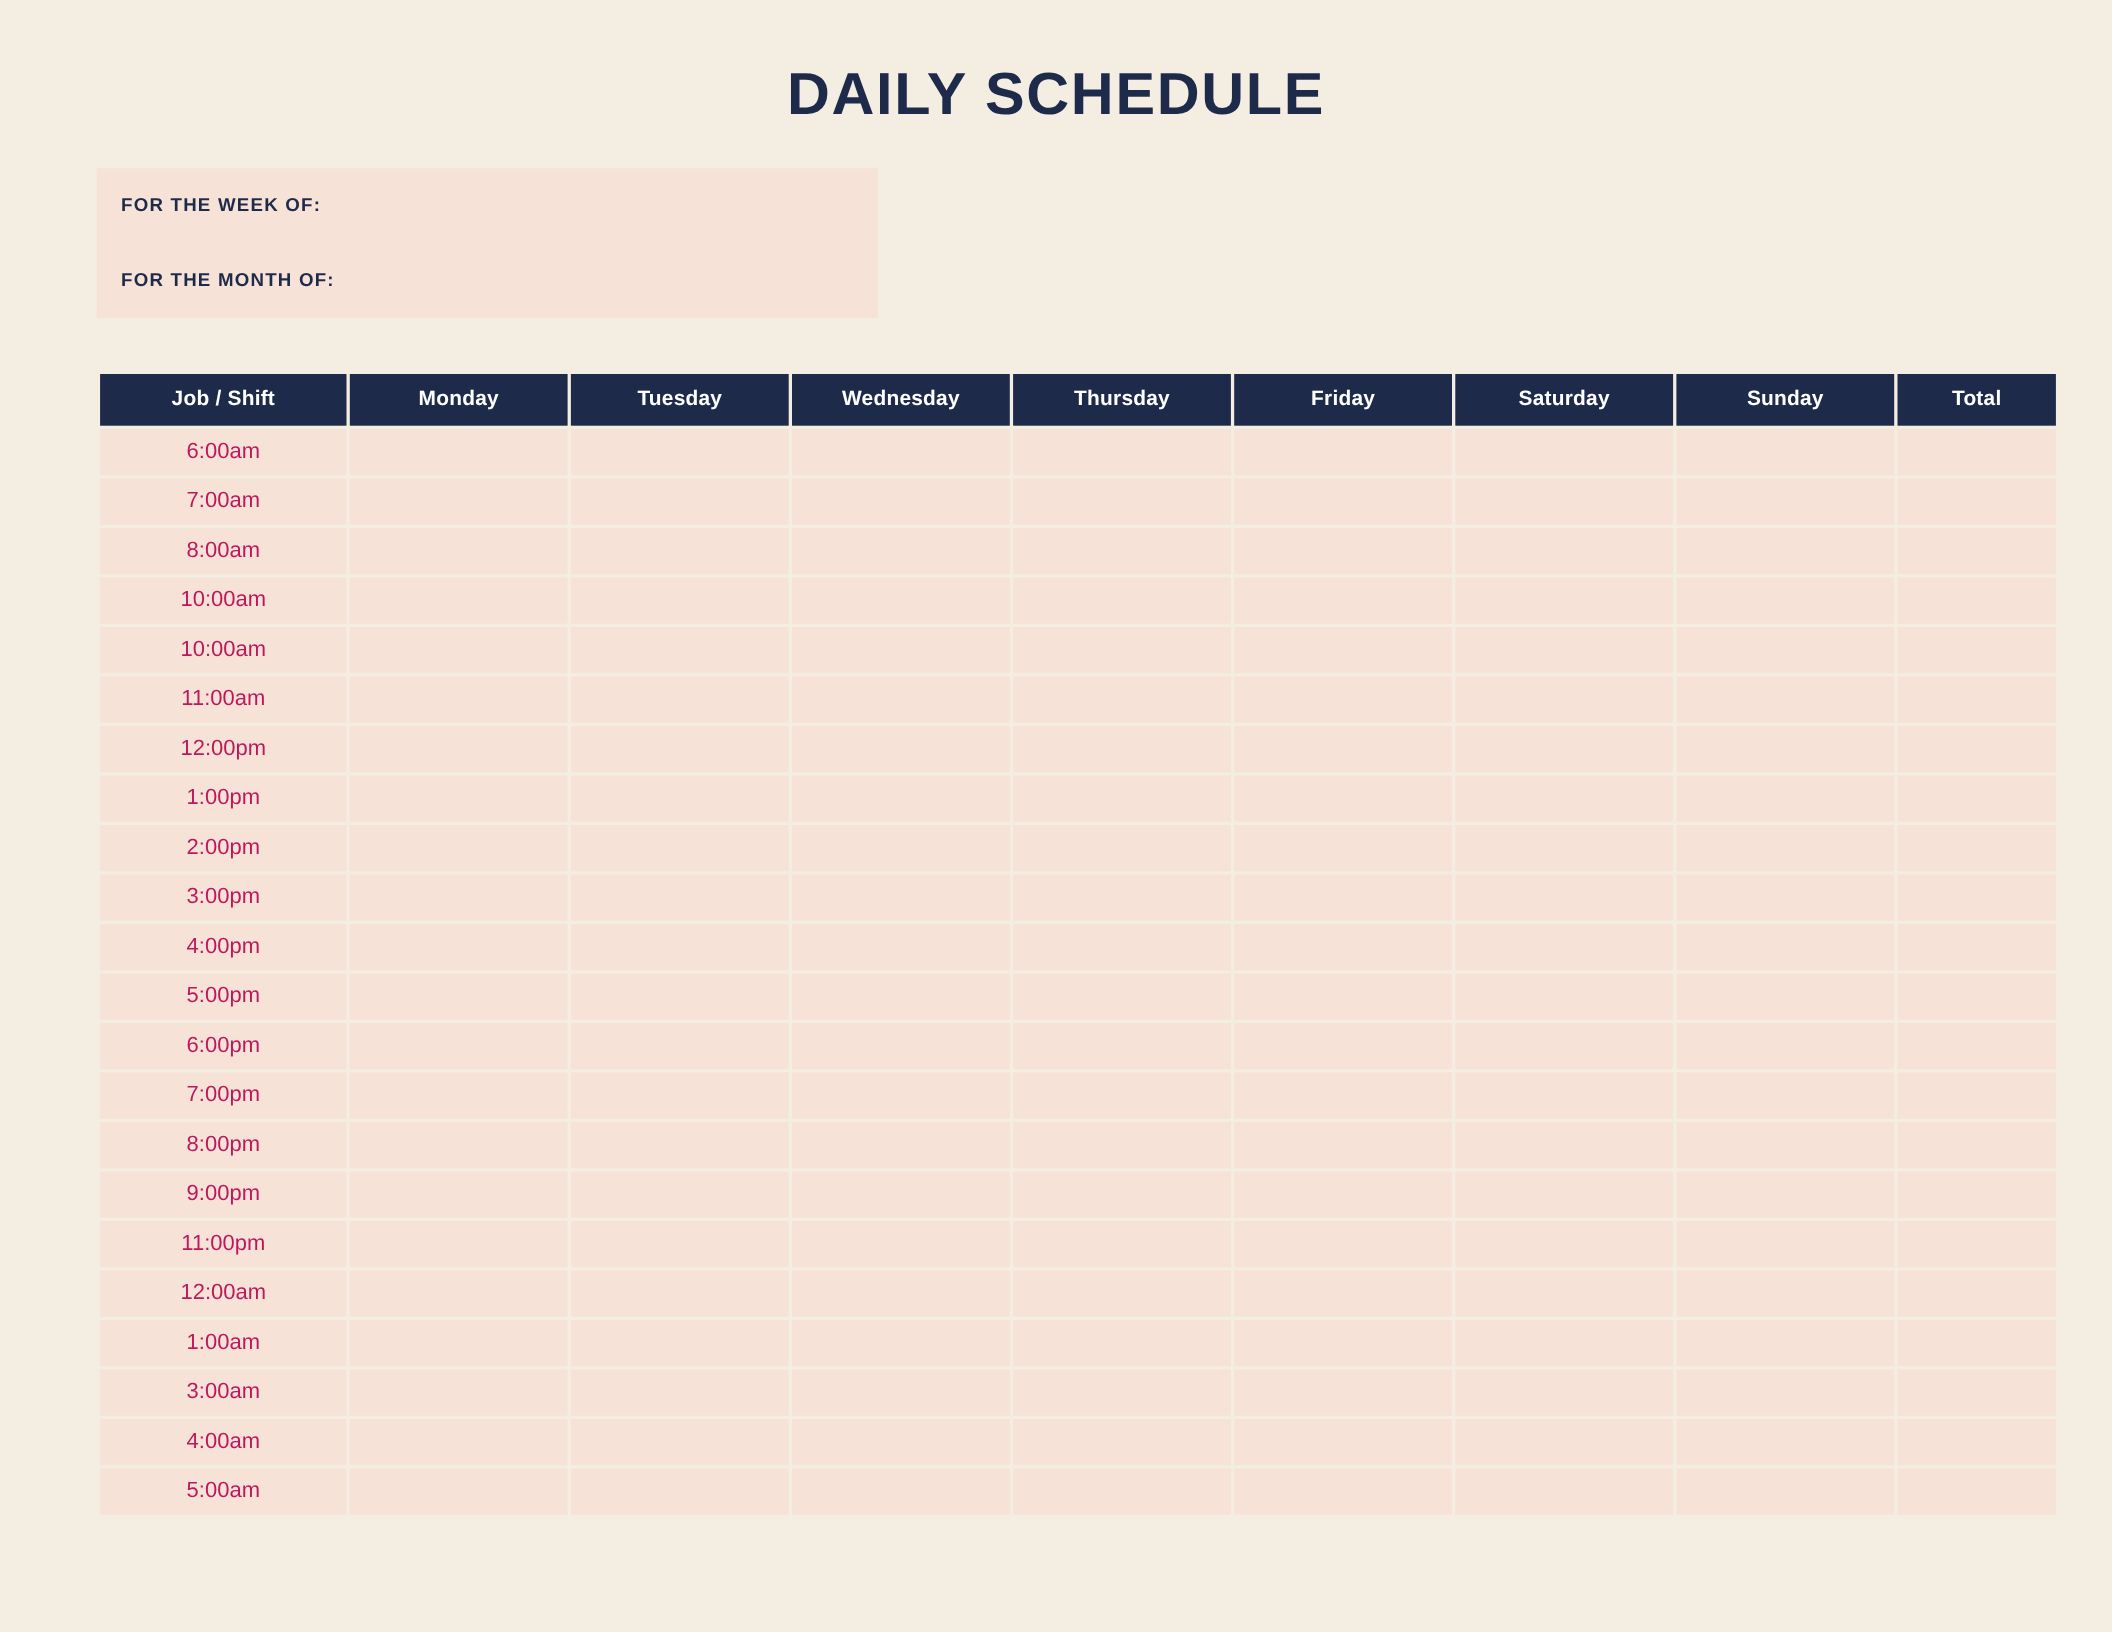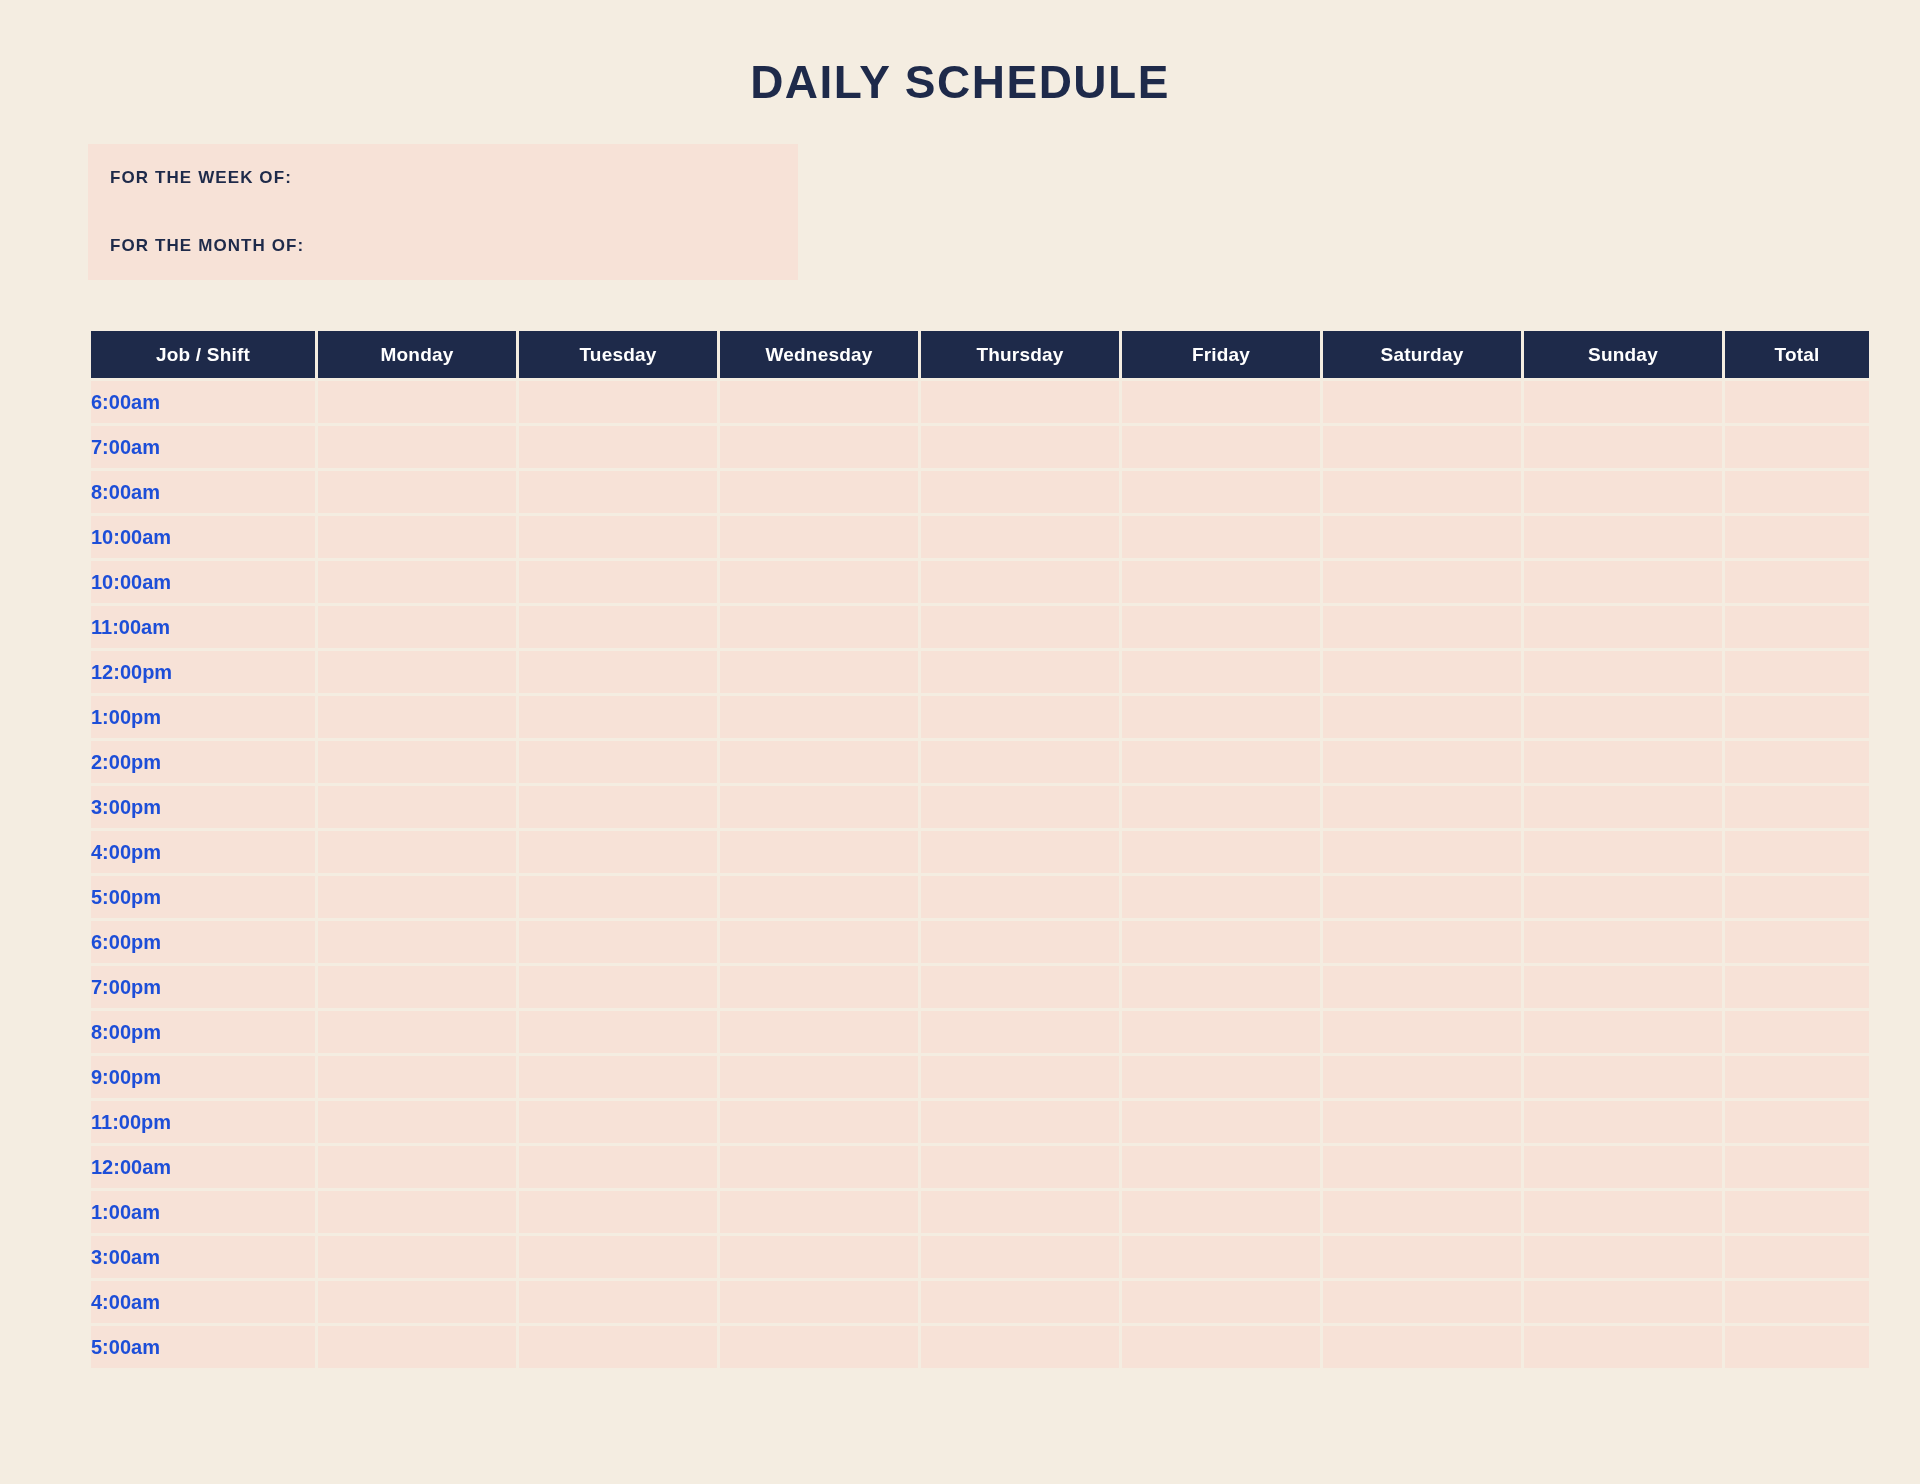--- a/index.html
+++ b/index.html
@@ -20,21 +20,21 @@
     height: 1484px;
     box-sizing: border-box;
     padding: 0 88px;
   }
 
   
   .title {
     margin: 0;
     padding-top: 58px;
     text-align: center;
-    font-size: 46px;
+    font-size: 54px;
     line-height: 1.05;
     font-weight: 700;
     letter-spacing: 1.5px;
     color: #1e2a4a;
     text-transform: uppercase;
   }
 
   
   .meta-row {
     display: flex;
@@ -83,24 +83,24 @@
     vertical-align: middle;
     letter-spacing: 0.2px;
   }
 
   .schedule tbody td {
     background: #f7e2d7;
     height: 42px;
     vertical-align: middle;
   }
   .time-cell {
-    text-align: left;
+    text-align: center;
     font-size: 20px;
-    font-weight: 700;
-    color: #1d4ed8;
+    font-weight: 400;
+    color: #be185d;
   }
 
   col.col-job   { width: 224px; }
   col.col-day   { width: 198px; }
   col.col-total { width: 144px; }
 </style>
 </head>
 <body>
 
 <div class="page">

